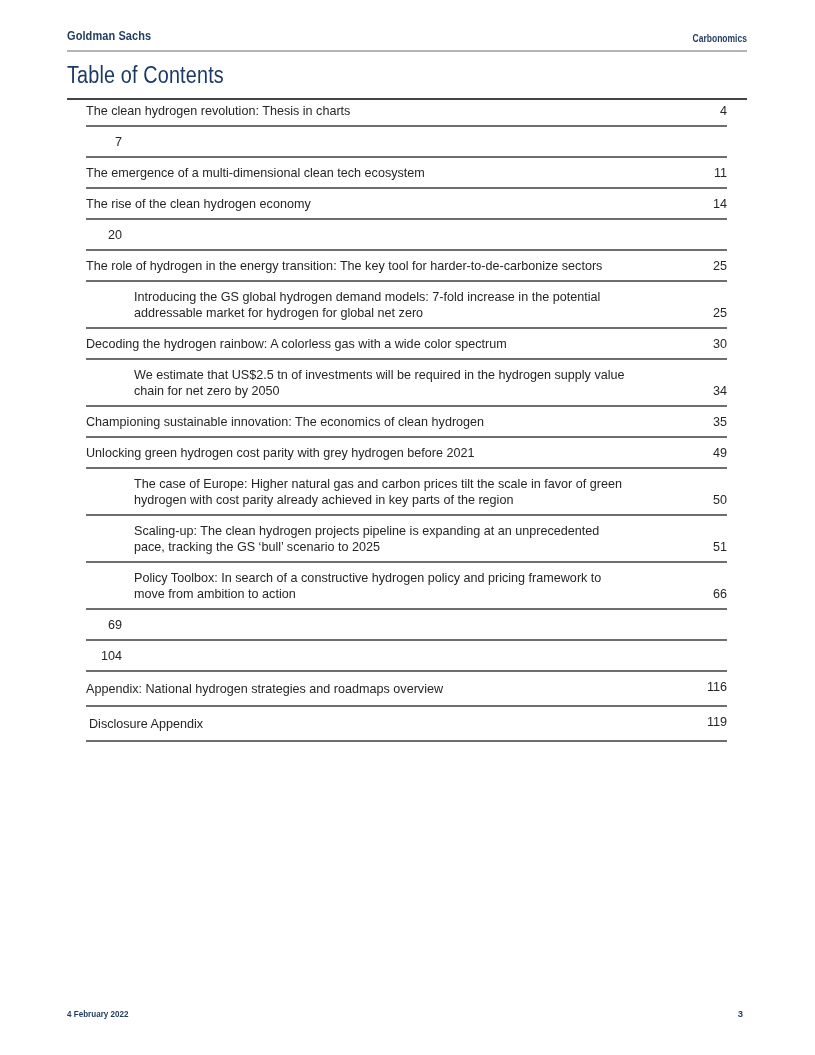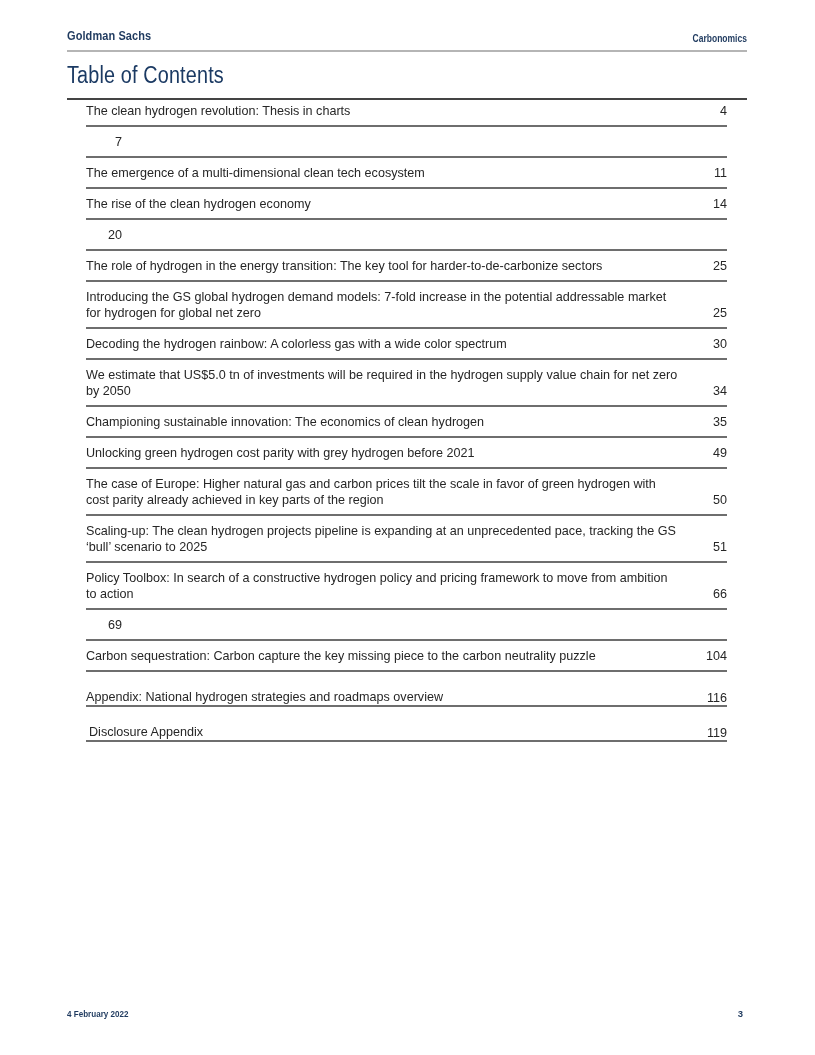--- a/index.html
+++ b/index.html
@@ -13,24 +13,24 @@
   .title { position: absolute; left: 67px; top: 62px; font-size: 23px; color: #1b3a63;
            transform: scaleX(0.86); transform-origin: left; letter-spacing: 0.2px; }
   .title-rule { position: absolute; left: 67px; width: 680px; top: 98px; height: 1.5px; background: #444; }
   .toc { position: absolute; left: 86px; width: 641px; top: 92px; }
   .row { position: relative; border-bottom: 2px solid #6e6e6e; display: flex; align-items: flex-end;
          font-size: 12.6px; line-height: 16px; color: #262626; }
   .row .lbl { flex: 1; padding-right: 10px; }
   .row .pg { width: 36px; text-align: right; flex: none; }
   .row.single { height: 29px; padding-bottom: 0; align-items: center; }
   .row.double { height: 45px; align-items: flex-end; padding-bottom: 0; }
-  .row.double .lbl, .row.double .pg { padding-bottom: 6px; }
+  .row.double .lbl, .row.double .pg { padding-bottom: 6px; margin-left: 48px; }
   .row.double .lbl { align-self: center; padding-bottom: 0; }
-  .row.appx { height: 33px; }
-  .row.appx .pg { align-self: flex-start; padding-top: 18px; }
+  .row.appx { height: 33px; align-items: center; }
+  .row.appx .pg { align-self: flex-start; padding-top: 7px; }
   .row.first-gap { margin-top: 4px; }
   .foot-left { position: absolute; left: 67px; top: 1008px; font-size: 9.5px; font-weight: bold;
                color: #1f3a5f; transform: scaleX(0.85); transform-origin: left; }
   .foot-right { position: absolute; right: 72px; top: 1008px; font-size: 9.5px; font-weight: bold; color: #1f3a5f; }
 </style>
 </head>
 <body>
 
 <div class="hdr-left">Goldman Sachs</div>
 <div class="hdr-right">Carbonomics</div>
@@ -64,21 +64,21 @@
     </div>
   <div class="row double">
       <span class="lbl">Introducing the GS global hydrogen demand models: 7-fold increase in the potential addressable market for hydrogen for global net zero</span>
       <span class="pg">25</span>
     </div>
   <div class="row single">
       <span class="lbl">Decoding the hydrogen rainbow: A colorless gas with a wide color spectrum</span>
       <span class="pg">30</span>
     </div>
   <div class="row double">
-      <span class="lbl">We estimate that US$5.0 tn of investments will be required in the hydrogen supply value chain for net zero by 2050</span>
+      <span class="lbl">We estimate that US$2.5 tn of investments will be required in the hydrogen supply value chain for net zero by 2050</span>
       <span class="pg">34</span>
     </div>
   <div class="row single">
       <span class="lbl">Championing sustainable innovation: The economics of clean hydrogen</span>
       <span class="pg">35</span>
     </div>
   <div class="row single">
       <span class="lbl">Unlocking green hydrogen cost parity with grey hydrogen before 2021</span>
       <span class="pg">49</span>
     </div>
@@ -91,21 +91,20 @@
       <span class="pg">51</span>
     </div>
   <div class="row double">
       <span class="lbl">Policy Toolbox: In search of a constructive hydrogen policy and pricing framework to move from ambition to action</span>
       <span class="pg">66</span>
     </div>
   <div class="row single">
       <span class="pg">69</span>
     </div>
   <div class="row single">
-      <span class="lbl">Carbon sequestration: Carbon capture the key missing piece to the carbon neutrality puzzle</span>
       <span class="pg">104</span>
     </div>
   <div class="row appx">
       <span class="lbl">Appendix: National hydrogen strategies and roadmaps overview</span>
       <span class="pg">116</span>
     </div>
   <div class="row appx">
       <span class="lbl" style="padding-left:3px">Disclosure Appendix</span>
       <span class="pg">119</span>
     </div>

